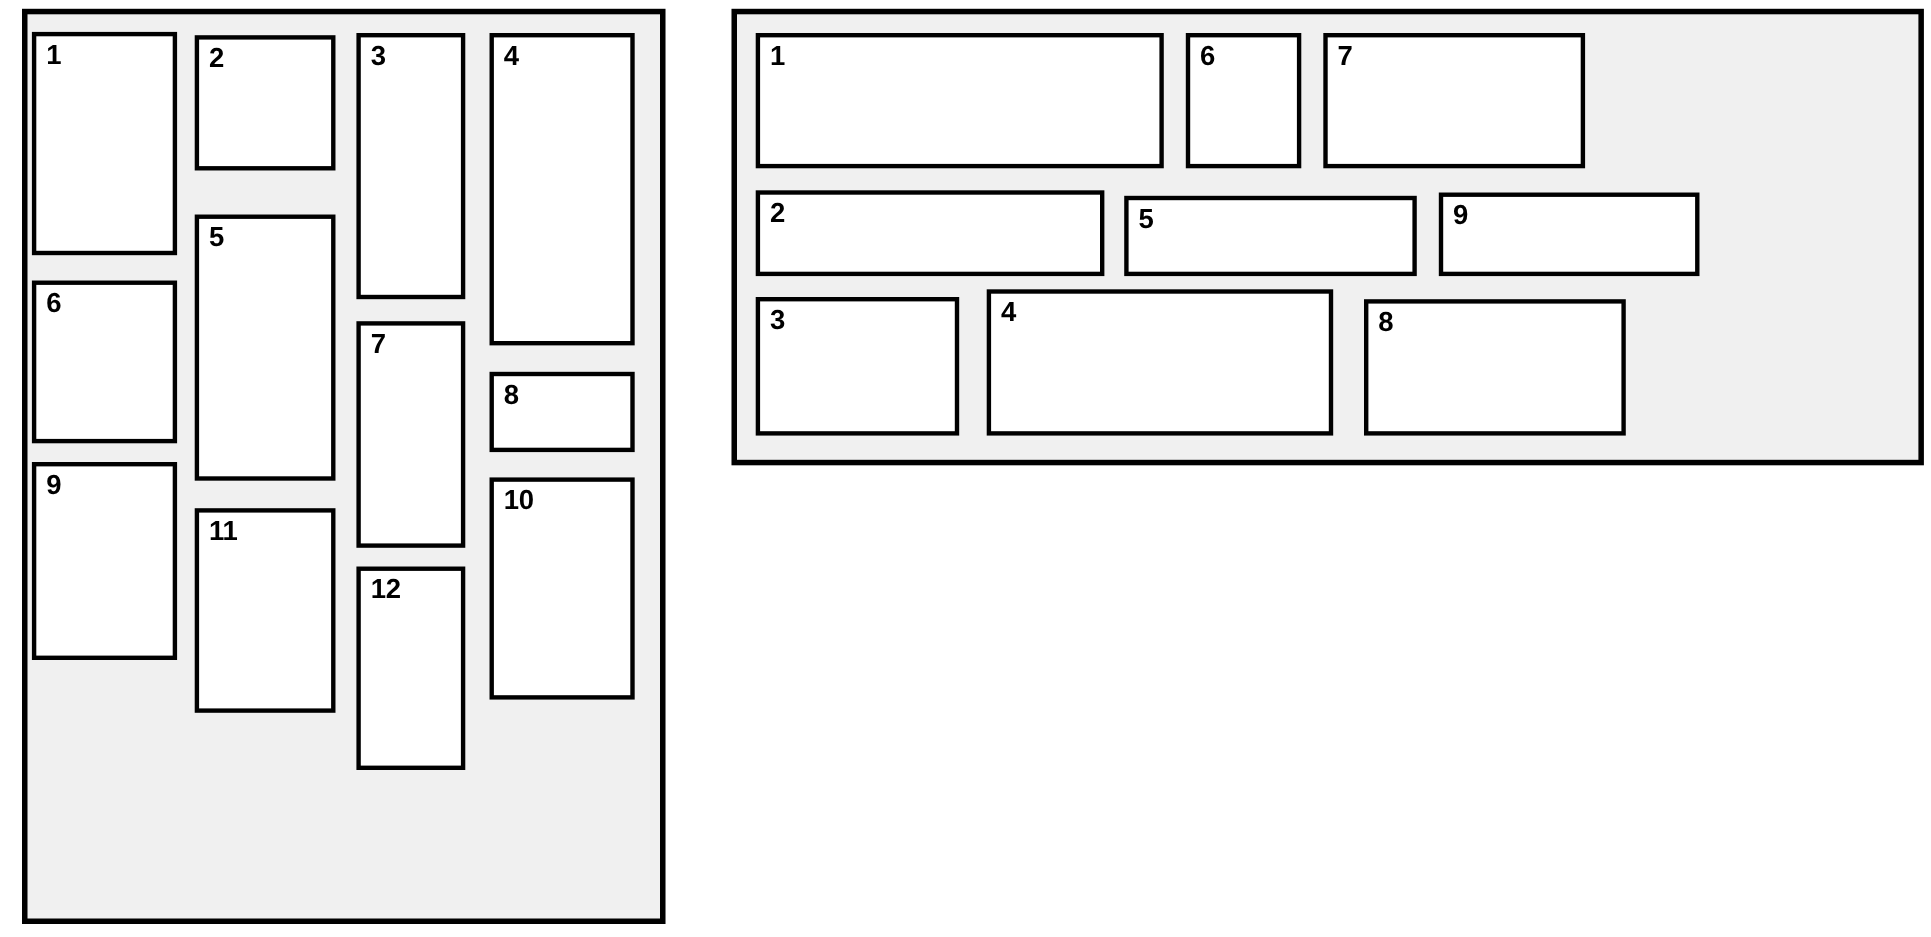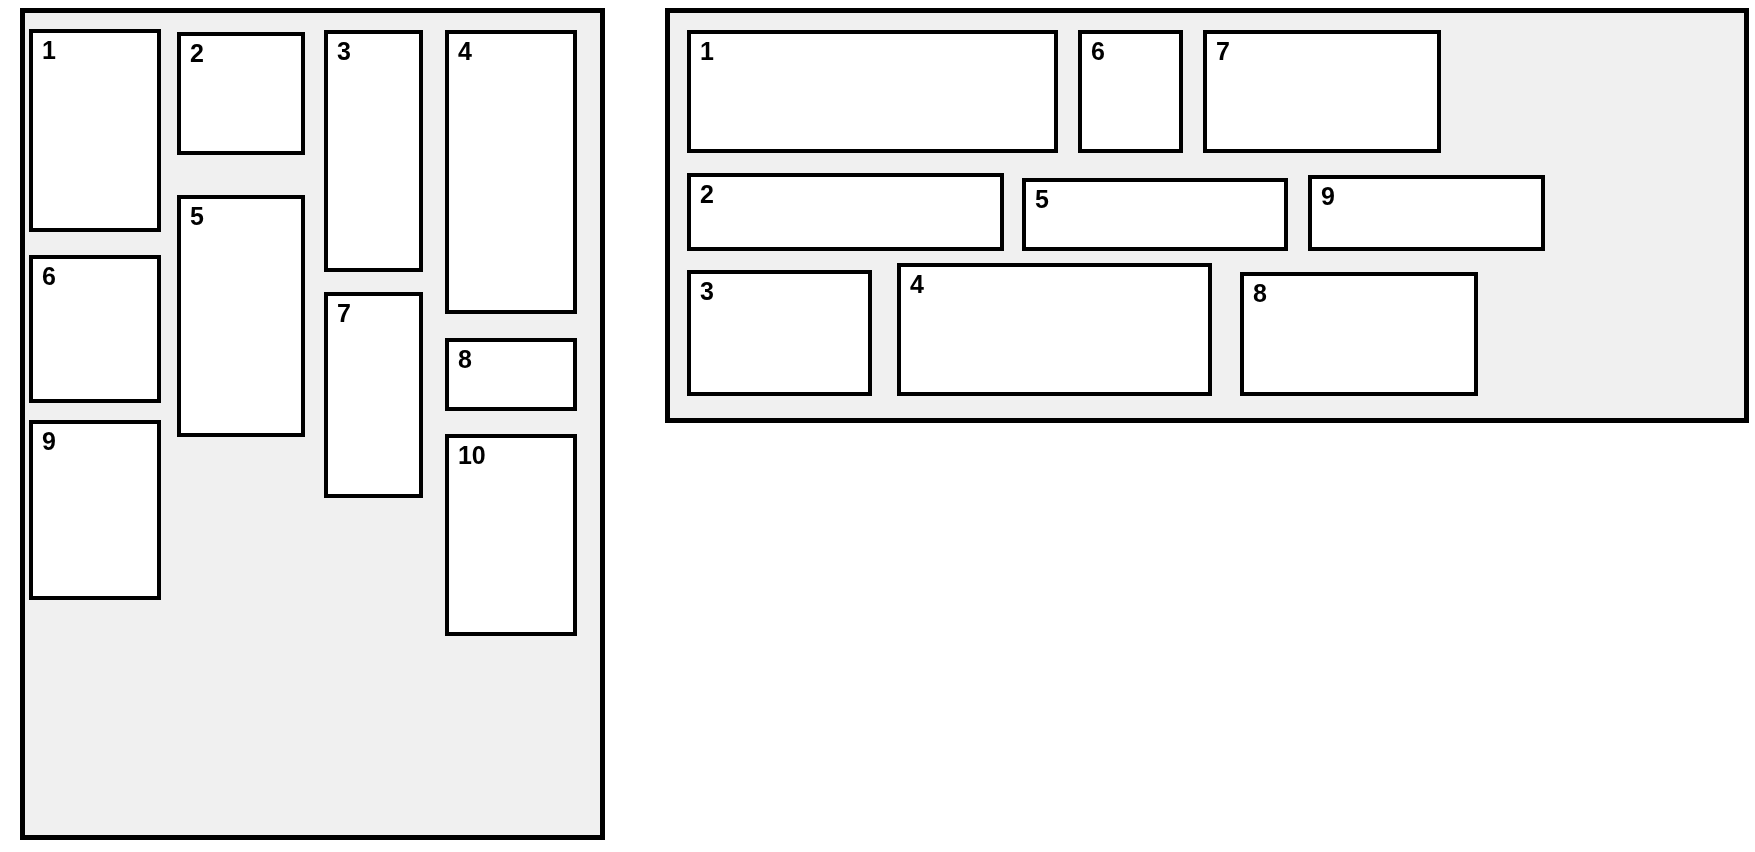--- a/index.html
+++ b/index.html
@@ -95,20 +95,26 @@
       </div>
       <div class="box" style="left: 420px; top: 325px; width: 132px; height: 73px; background: rgb(255, 255, 255); border-color: rgb(0, 0, 0); border-width: 4px;">
         <span class="box-label" style="color: rgb(0, 0, 0); font-size: 25px;">8</span>
       </div>
       <div class="box" style="left: 4px; top: 407px; width: 132px; height: 180px; background: rgb(255, 255, 255); border-color: rgb(0, 0, 0); border-width: 4px;">
         <span class="box-label" style="color: rgb(0, 0, 0); font-size: 25px;">9</span>
       </div>
       <div class="box" style="left: 420px; top: 421px; width: 132px; height: 202px; background: rgb(255, 255, 255); border-color: rgb(0, 0, 0); border-width: 4px;">
         <span class="box-label" style="color: rgb(0, 0, 0); font-size: 25px;">10</span>
       </div>
+      <div class="box" style="left: 152px; top: 449px; width: 128px; height: 186px; background: rgb(255, 255, 255); border-color: rgb(0, 0, 0); border-width: 4px;">
+        <span class="box-label" style="color: rgb(0, 0, 0); font-size: 25px;">11</span>
+      </div>
+      <div class="box" style="left: 299px; top: 502px; width: 99px; height: 185px; background: rgb(255, 255, 255); border-color: rgb(0, 0, 0); border-width: 4px;">
+        <span class="box-label" style="color: rgb(0, 0, 0); font-size: 25px;">12</span>
+      </div>
     </div>
   <div class="panel" id="panel-right" style="left: 665px; top: 8px; width: 1084px; height: 415px; background: rgb(240, 240, 240); border-color: rgb(0, 0, 0); border-width: 5px;">
       <div class="box" style="left: 17px; top: 17px; width: 371px; height: 123px; background: rgb(255, 255, 255); border-color: rgb(0, 0, 0); border-width: 4px;">
         <span class="box-label" style="color: rgb(0, 0, 0); font-size: 25px;">1</span>
       </div>
       <div class="box" style="left: 408px; top: 17px; width: 105px; height: 123px; background: rgb(255, 255, 255); border-color: rgb(0, 0, 0); border-width: 4px;">
         <span class="box-label" style="color: rgb(0, 0, 0); font-size: 25px;">6</span>
       </div>
       <div class="box" style="left: 533px; top: 17px; width: 238px; height: 123px; background: rgb(255, 255, 255); border-color: rgb(0, 0, 0); border-width: 4px;">
         <span class="box-label" style="color: rgb(0, 0, 0); font-size: 25px;">7</span>

